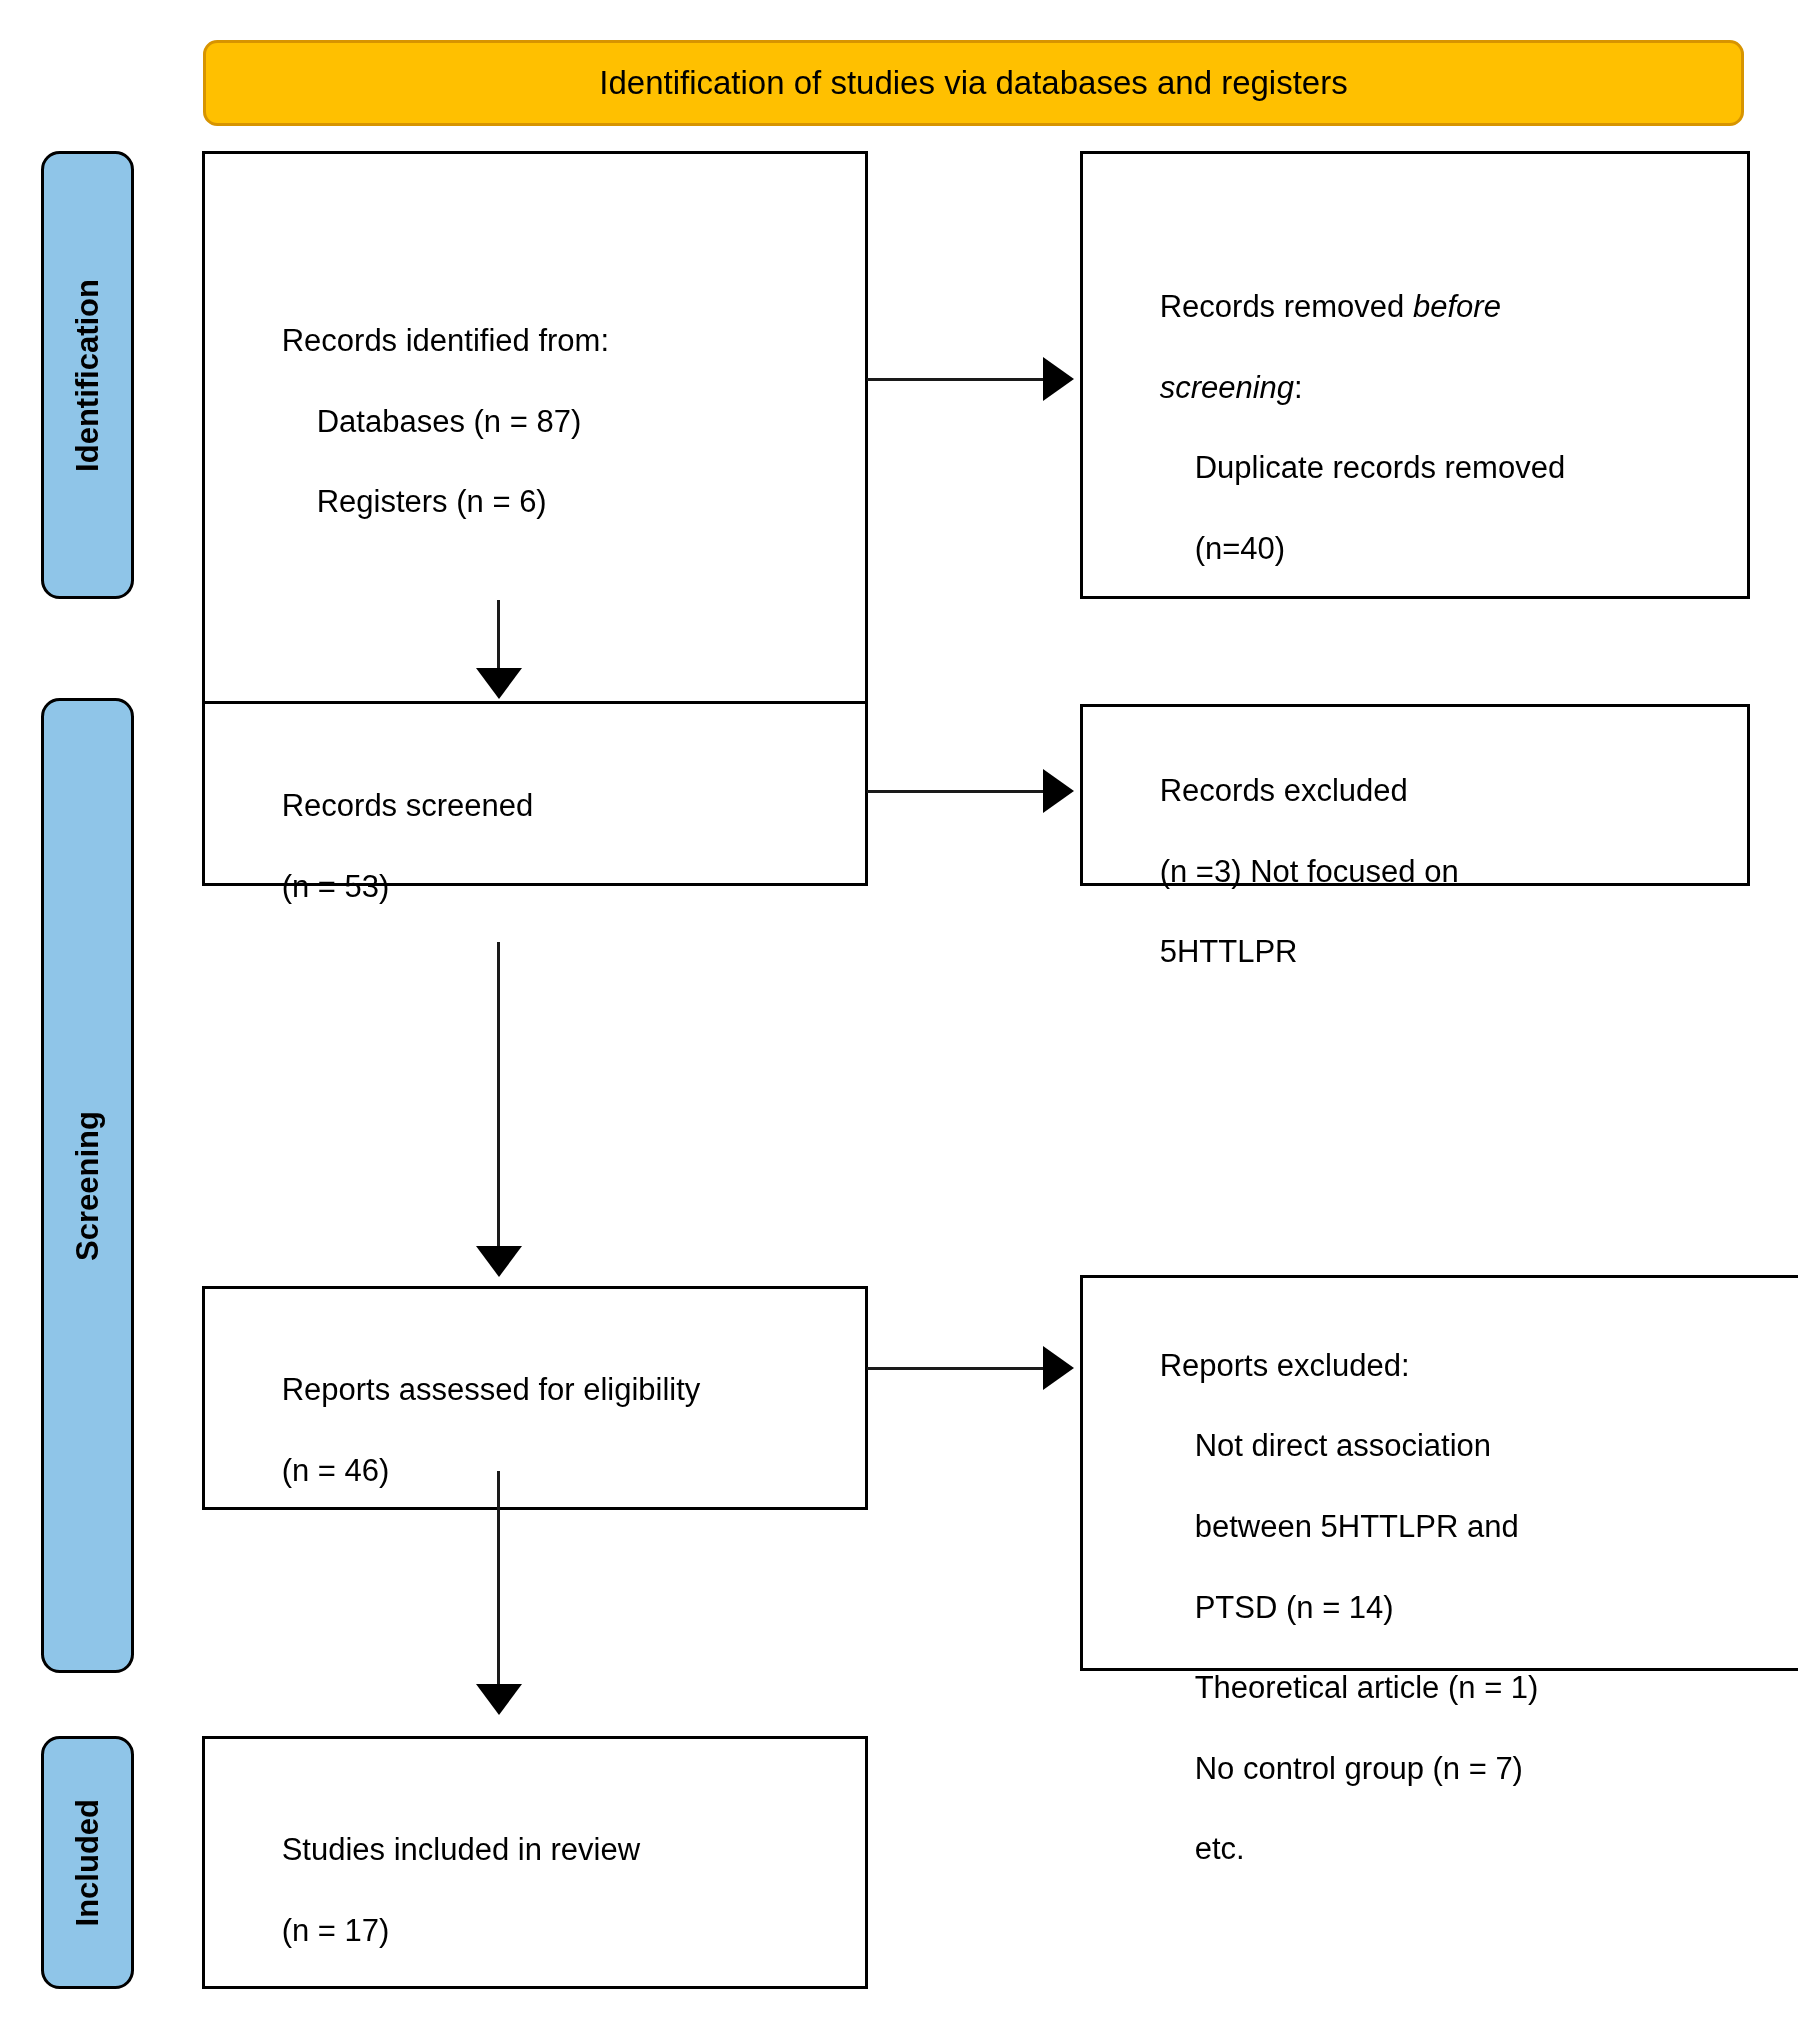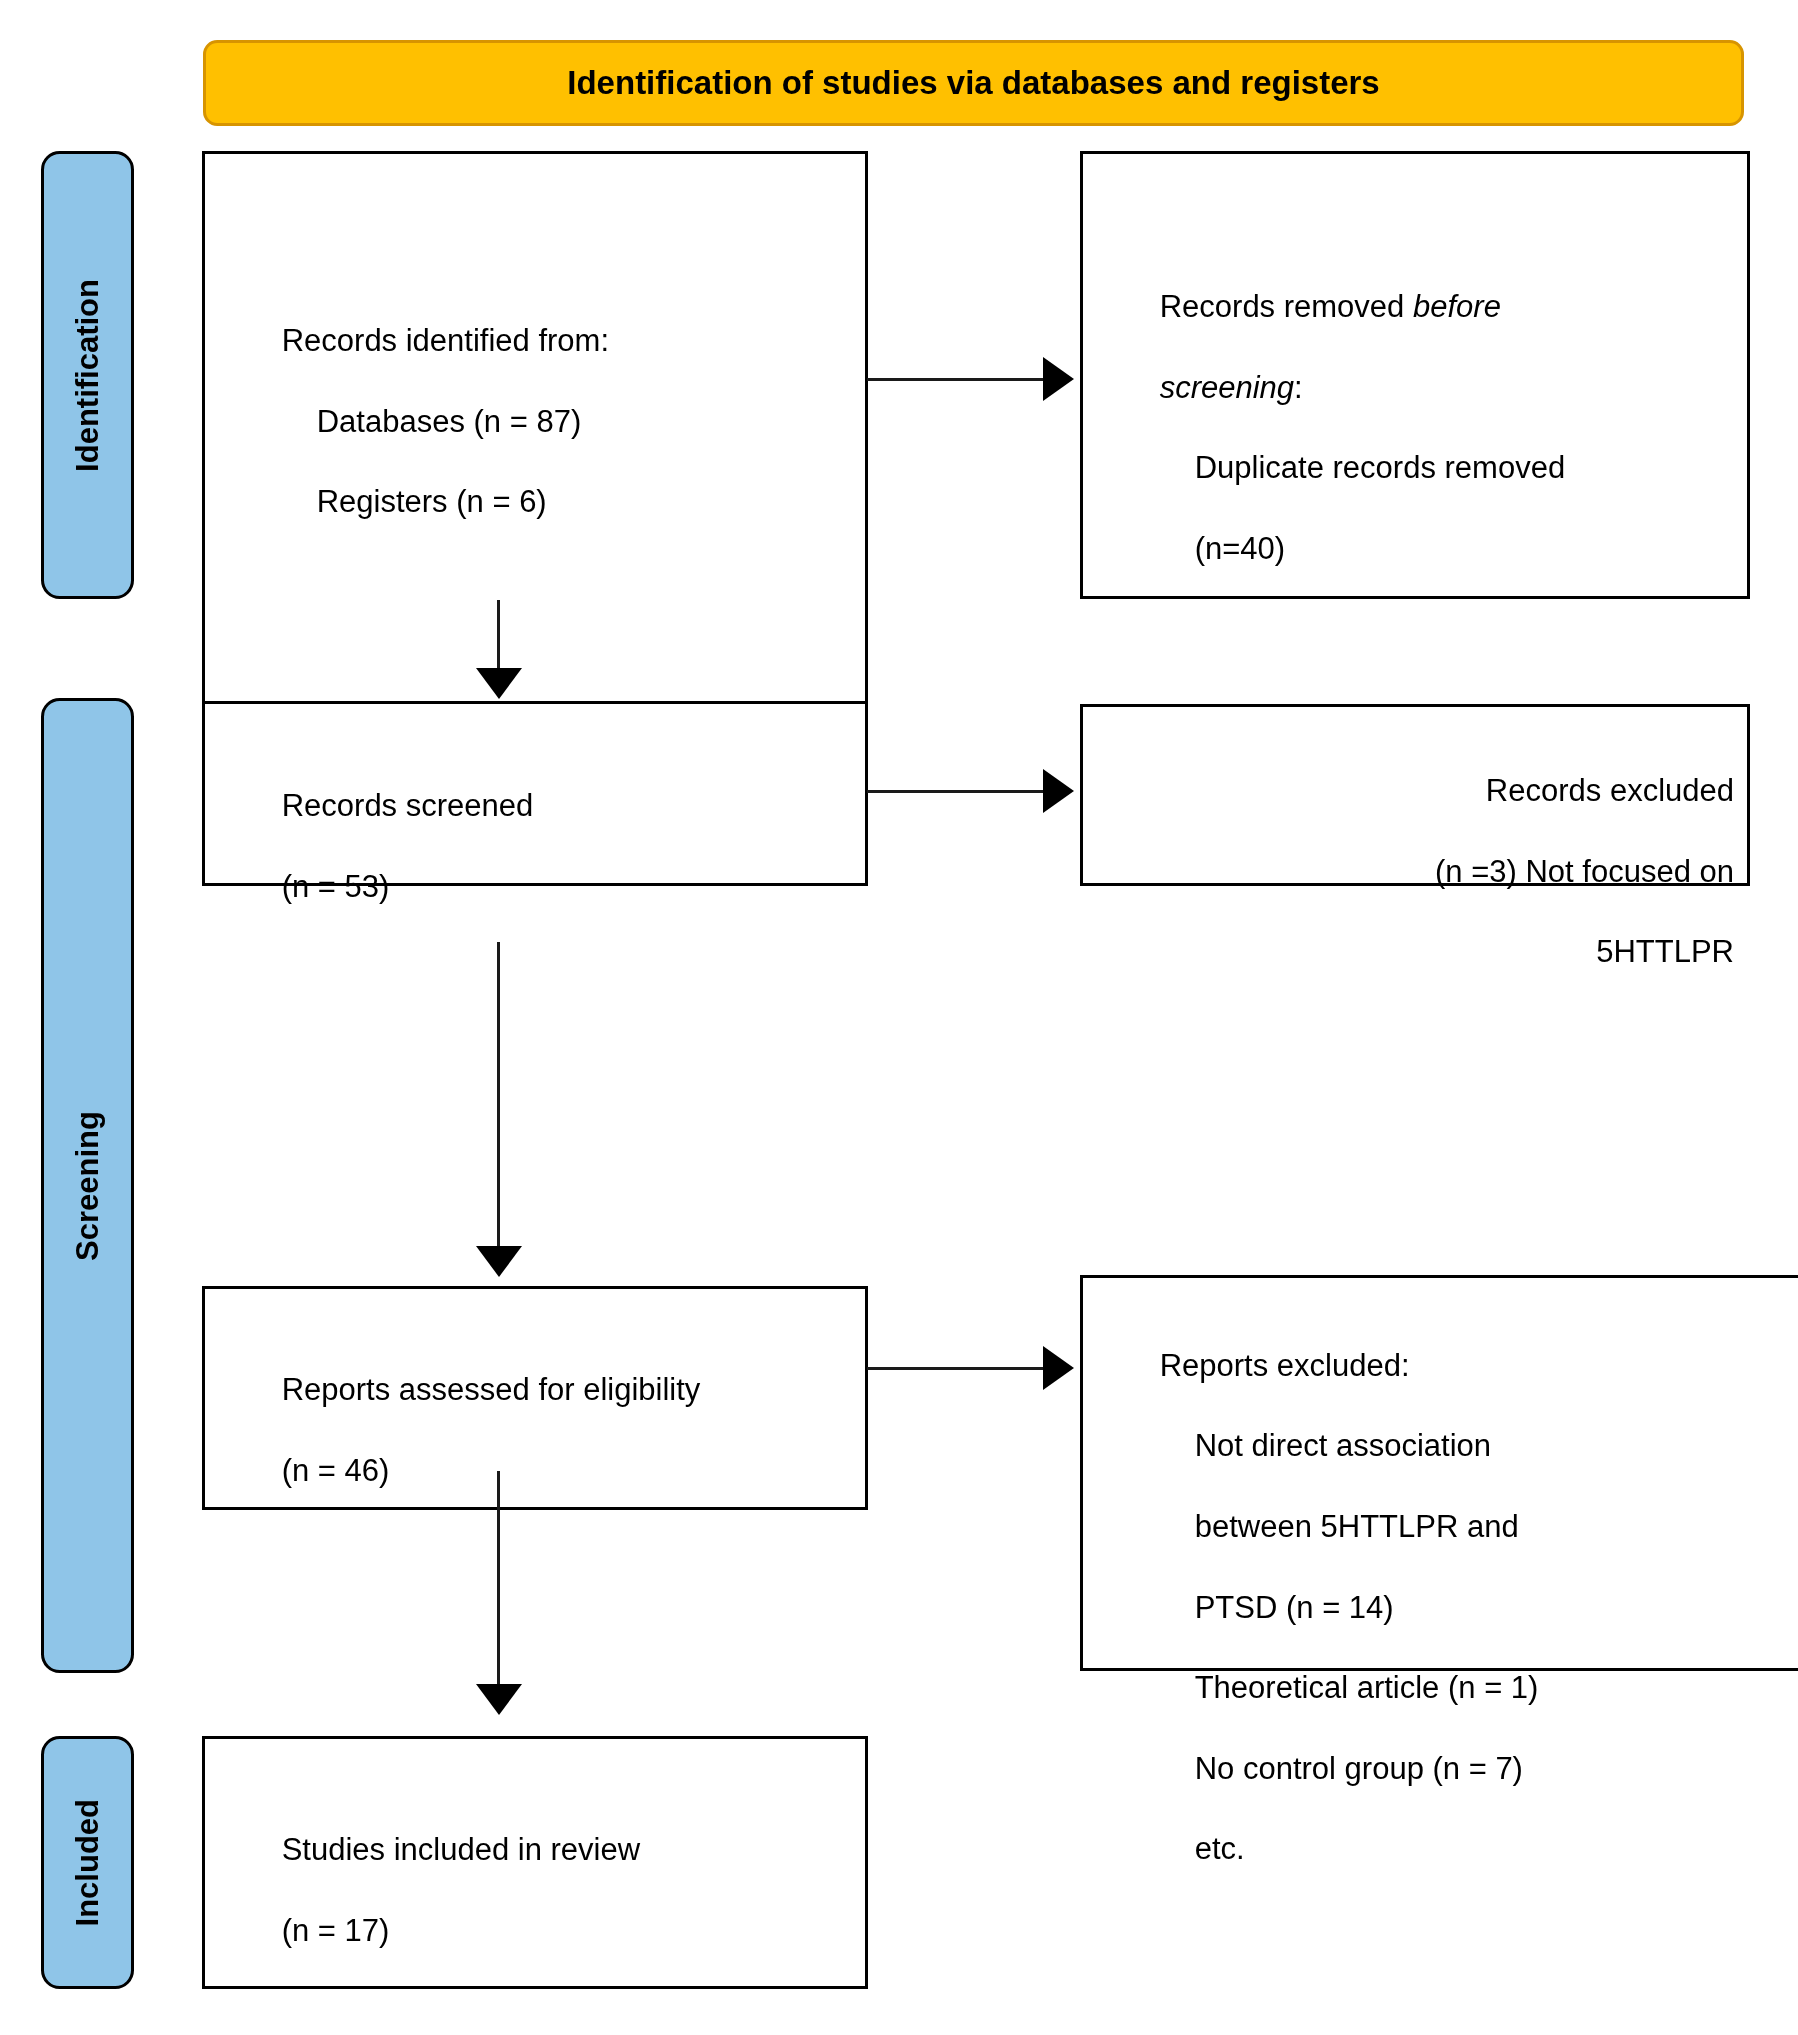--- a/index.html
+++ b/index.html
@@ -23,21 +23,21 @@
     background:#FFC000;
     border:3.3px solid #D79400;
     border-radius:14.3px;
     box-sizing:border-box;
     display:flex;
     align-items:center;
     justify-content:center;
   }
   .banner-text{
     font-size:33px;
-    font-weight:bold;
+    font-weight:normal;
     color:#000000;
     letter-spacing:0px;
     white-space:nowrap;
   }
 
   
   .stage{
     position:absolute;
     left:41px;
     width:93px;
@@ -150,21 +150,21 @@
   <div class="arrow-down" style="left:476px;top:668px;"></div>
 
   <div class="box" style="left:202px;top:701px;width:666px;height:185px;padding-left:41px;">
     <div class="box-text" style="top:42px;">
       <span>Records screened</span><br>
       <span>(n = 53)</span>
     </div>
   </div>
 
   <div class="box" style="left:1080px;top:704px;width:670px;height:182px;">
-    <div class="box-text" style="top:24px;text-align:right;">
+    <div class="box-text" style="top:24px;">
       <span>Records excluded</span><br>
       <span>(n =3) Not focused on</span><br>
       <span>5HTTLPR</span>
     </div>
   </div>
 
   <div class="hline" style="left:867px;top:790px;width:181px;"></div>
   <div class="arrow-right" style="left:1043px;top:769px;"></div>
 
   <div class="vline" style="left:497px;top:942px;width:2.7px;height:308px;"></div>

